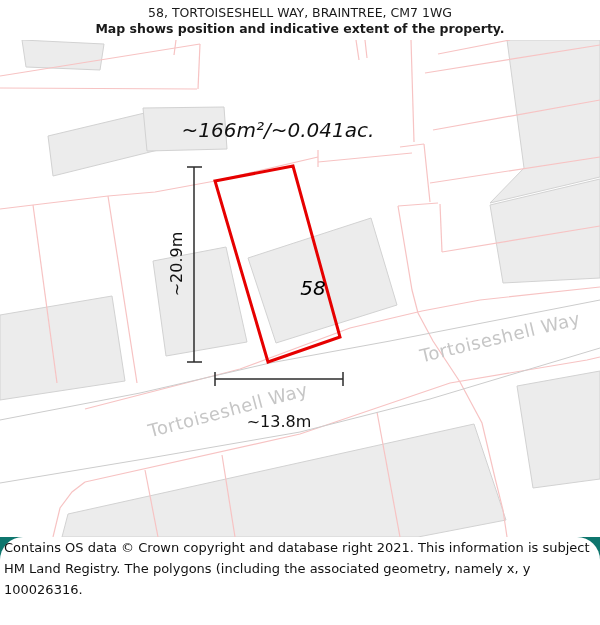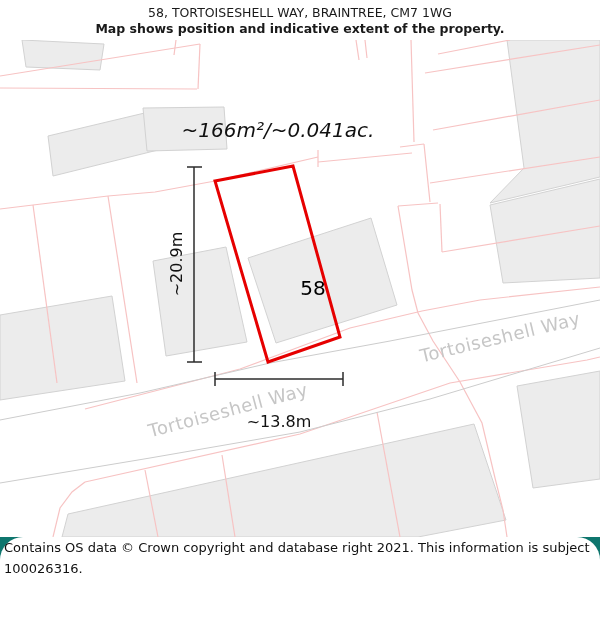--- a/index.html
+++ b/index.html
@@ -14,21 +14,21 @@
   .map{position:absolute;top:40px;left:0;width:600px;height:497px;overflow:hidden;background:#fff;}
   .map svg{display:block;}
   .building{fill:var(--building-fill,#ececec);stroke:var(--building-stroke,#d2d2d2);stroke-width:1;}
   .parcel{fill:none;stroke:var(--parcel,#f7c3c3);stroke-width:1.2;}
   .road{fill:none;stroke:var(--road,#cccccc);stroke-width:1;}
   .outline{fill:none;stroke:var(--outline,#e60000);stroke-width:3;stroke-linejoin:miter;}
   .measure{fill:none;stroke:var(--measure,#2b2b2b);stroke-width:1.5;}
   
   .lbl{position:absolute;z-index:2;white-space:nowrap;}
   .area-label{left:158px;top:117px;width:240px;text-align:center;font-size:20px;line-height:26px;color:#111;font-style:italic;}
-  .num-label{left:293px;top:276px;width:40px;text-align:center;font-size:20px;line-height:24px;color:#000;}
+  .num-label{left:293px;top:276px;width:40px;text-align:center;font-size:20px;line-height:24px;color:#000;font-style:italic;}
   .vmeasure{left:176px;top:264px;transform:translate(-50%,-50%) rotate(-90deg);font-size:16px;color:#111;}
   .hmeasure{left:279px;top:421px;transform:translate(-50%,-50%);font-size:16px;color:#111;}
   .street1{left:228px;top:410px;transform:translate(-50%,-50%) rotate(-15deg);
            font-size:18px;color:var(--street,#c6c6c6);letter-spacing:.5px;}
   .street2{left:500px;top:337px;transform:translate(-50%,-50%) rotate(-13.5deg);
            font-size:18px;color:var(--street,#c6c6c6);letter-spacing:.5px;}
   
   .footer{position:absolute;top:537px;left:0;width:600px;height:112px;background:#fff;z-index:3;border-radius:23px;}
   .footer .fline{margin-left:4px;font-size:13px;line-height:21px;color:#111;}
 </style>
@@ -97,16 +97,17 @@
 
   <div class="lbl area-label">~166m²/~0.041ac.</div>
   <div class="lbl num-label">58</div>
   <div class="lbl vmeasure">~20.9m</div>
   <div class="lbl hmeasure">~13.8m</div>
   <div class="lbl street1">Tortoiseshell Way</div>
   <div class="lbl street2">Tortoiseshell Way</div>
 
   <div class="footer">
     <div class="fline">Contains OS data © Crown copyright and database right 2021. This information is subject</div>
+    <div class="fline">HM Land Registry. The polygons (including the associated geometry, namely x, y</div>
     <div class="fline">100026316.</div>
   </div>
 
 </div>
 
 </body></html>

